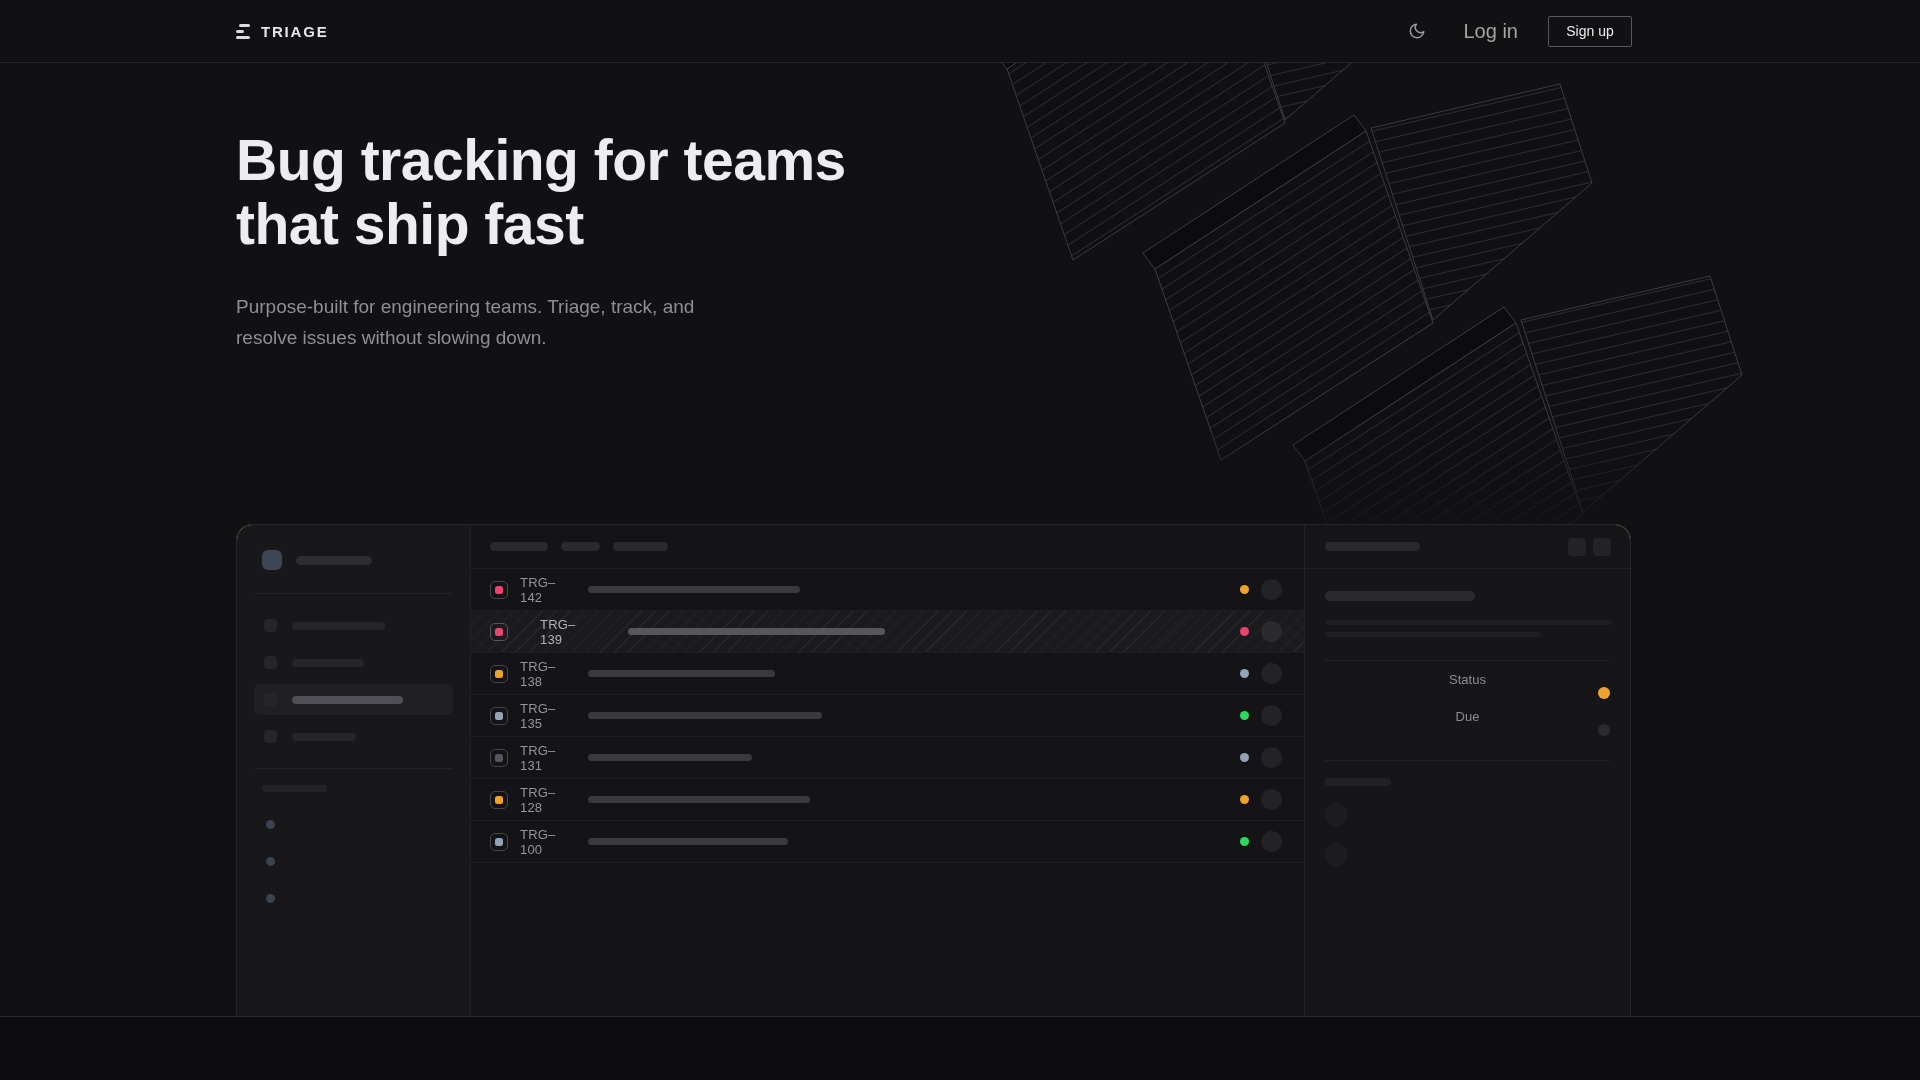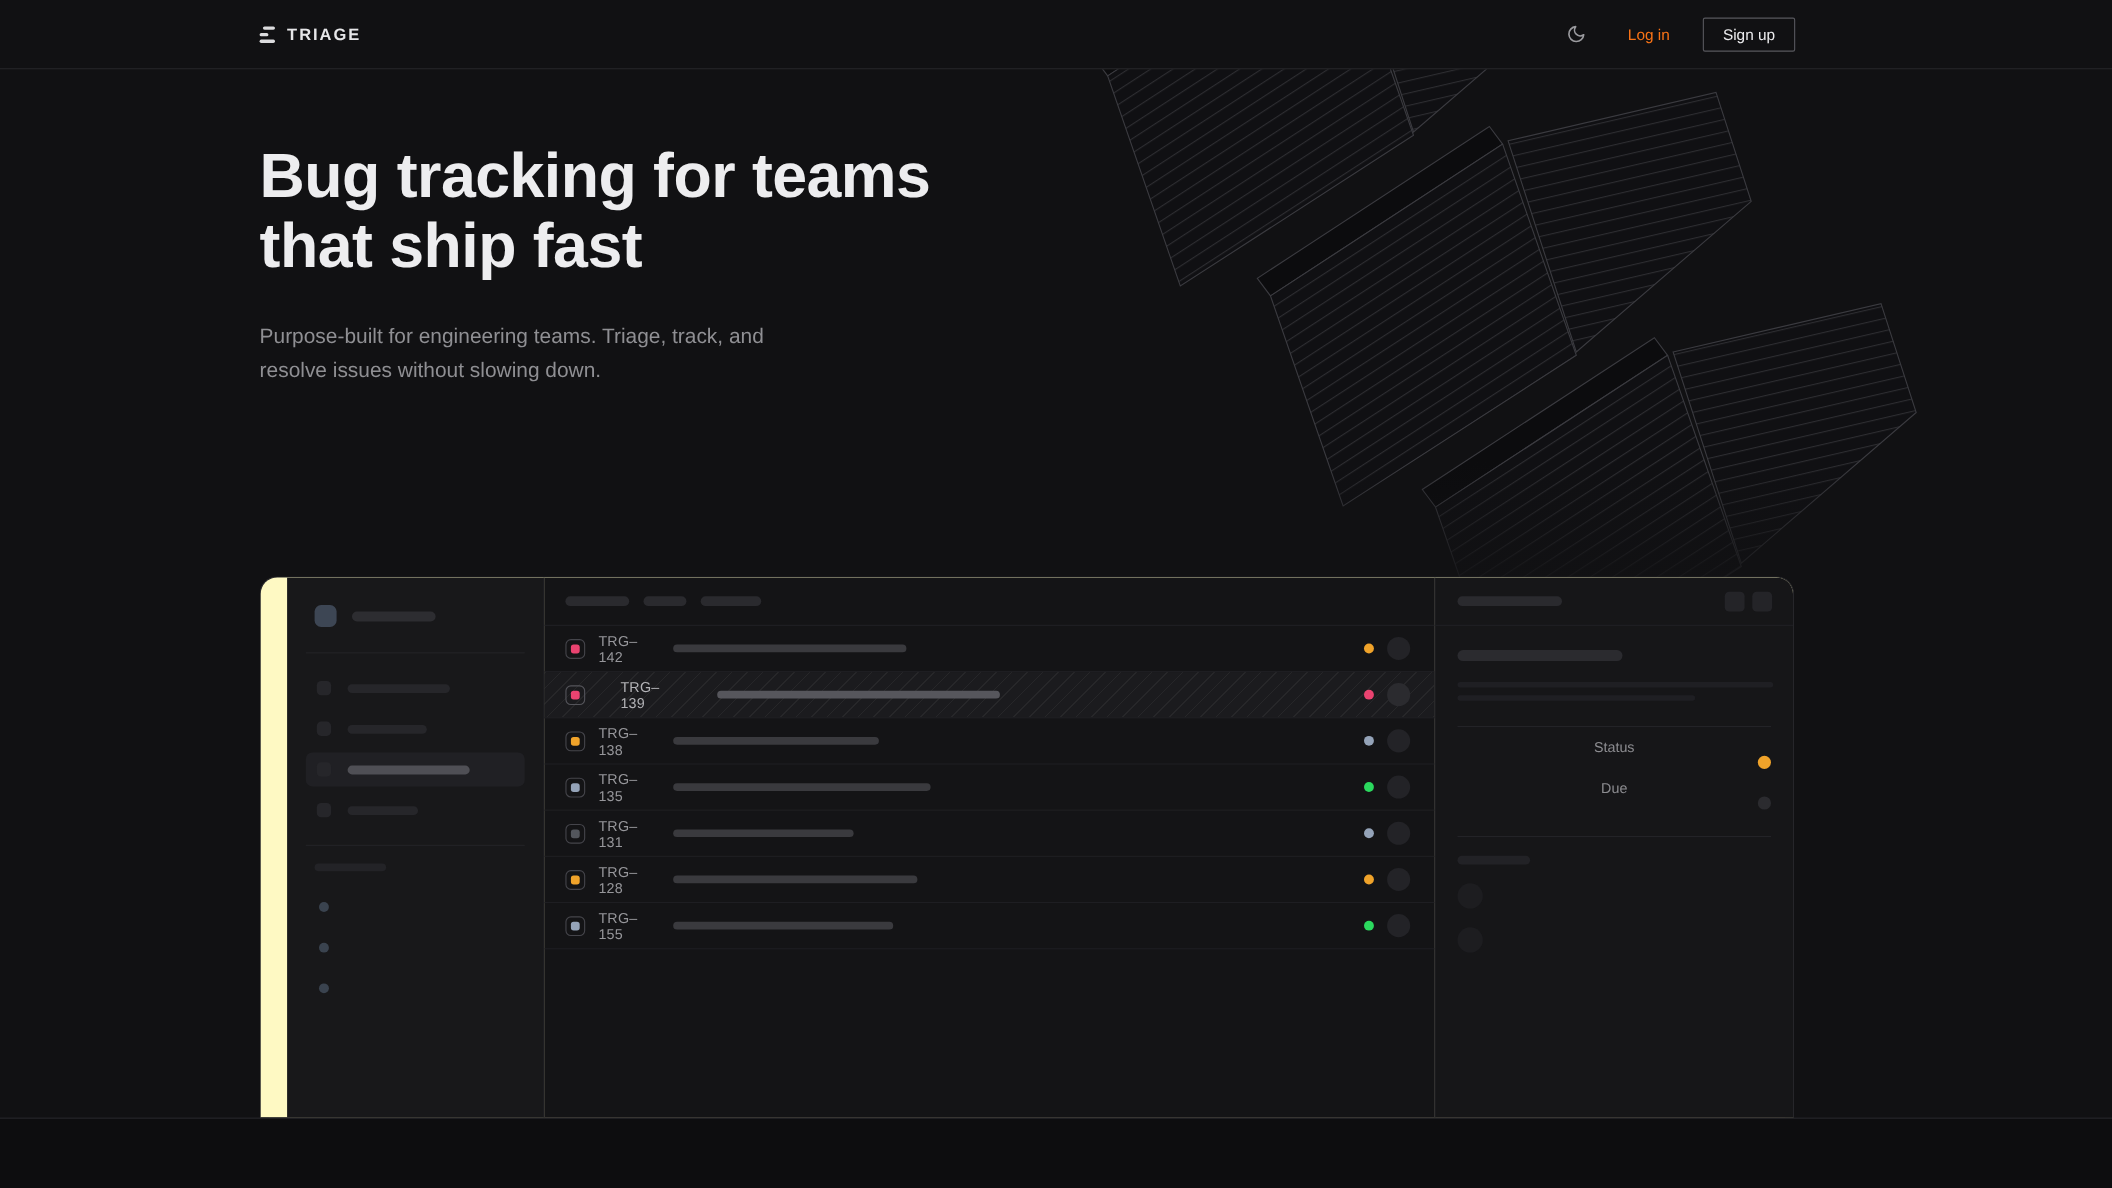--- a/index.html
+++ b/index.html
@@ -18,21 +18,21 @@
   }
   .brand { position:absolute; left:236px; display:flex; align-items:center; gap:11px; }
   .logo { display:flex; flex-direction:column; gap:3px; }
   .logo b { display:block; height:3px; border-radius:1.5px; background:#dcdcde; }
   .logo .l1 { width:11px; margin-left:3px; }
   .logo .l2 { width:8px; }
   .logo .l3 { width:14px; }
   .brand-name { font-size:15px; font-weight:700; letter-spacing:1.8px; color:#e6e6e8; }
   .header-right { position:absolute; right:288px; display:flex; align-items:center; gap:30px; }
   .moon-btn { width:34px; height:34px; display:flex; align-items:center; justify-content:center; cursor:pointer; background:none; border:none; }
-  .login { font-size:14px; color:#f97316; cursor:pointer;text-align:center; }
+  .login { font-size:20px; color:#a3a3a3; cursor:pointer;text-align:center; }
   .signup-btn {
     width:84px; height:31px; display:flex; align-items:center; justify-content:center;
     border:1px solid #58585e; border-radius:2px; background:transparent;
     font-size:14px; color:#ececee; font-family:inherit; cursor:pointer;
   }
 
   
   .deco { position:absolute; top:0; left:960px; width:960px; height:540px; z-index:1; }
   .deco-fade { position:absolute; left:0; bottom:-10px; width:100%; height:130px;
     background:linear-gradient(rgba(17,17,19,0), #111113); }
@@ -44,22 +44,22 @@
   .cta-btn {
     margin-top:59px; width:205px; height:52px; border:none; border-radius:2px;
     background:#e8e8e8; color:#1a1a1c; font-size:15px; font-weight:600; font-family:inherit;
     display:inline-flex; align-items:center; justify-content:center; gap:12px; cursor:pointer;
   }
   .cta-arrow { font-size:17px; font-weight:400; }
 
   
   .panel {
     position:absolute; left:236px; top:524px; width:1395px; height:492px;
-    background:#fef9c3; border:1px solid #26262a; border-bottom:none;
-    border-radius:16px 16px 0 0; display:flex; overflow:hidden; z-index:10;padding-left:24px;
+    background:#bef264; border:1px solid #26262a; border-bottom:none;
+    border-radius:16px 16px 0 0; display:flex; overflow:hidden; z-index:10;
   }
 
   
   .side { width:234px; background:#18181a; border-right:1px solid #222226; padding:25px 17px 0; }
   .ws-row { display:flex; align-items:center; gap:14px; padding-left:8px; }
   .ws-avatar { width:20px; height:20px; border-radius:6px; background:#3d4654; }
   .sk-pill { background:#26262a; border-radius:5px; }
   .ws-pill { width:76px; height:9px; background:#2d2d31; }
   .side-div { height:1px; background:#232327; margin:23px 0 16px; }
   .nav-item { display:flex; align-items:center; gap:15px; padding:9px 10px; border-radius:6px; margin-bottom:6px; }
@@ -291,21 +291,21 @@
     <span class="issue-right">
       <span class="issue-dot" style="background: rgb(240, 163, 42);"></span>
       <span class="issue-avatar"></span>
     </span>
   </div>
 
   <div class="issue-row">
     <span class="issue-check">
       <span class="issue-check-inner" style="background: rgb(148, 163, 184);"></span>
     </span>
-    <span class="issue-id">TRG–155</span>
+    <span class="issue-id">TRG–100</span>
     <span class="issue-bar" style="width: 200px;"></span>
     <span class="issue-right">
       <span class="issue-dot" style="background: rgb(43, 217, 94);"></span>
       <span class="issue-avatar"></span>
     </span>
   </div>
 </div>
   </div>
 
   <div class="detail">

